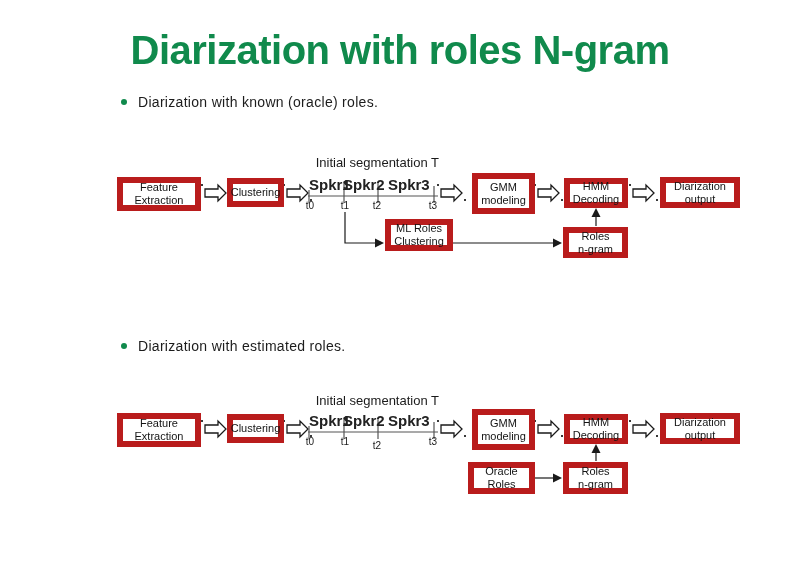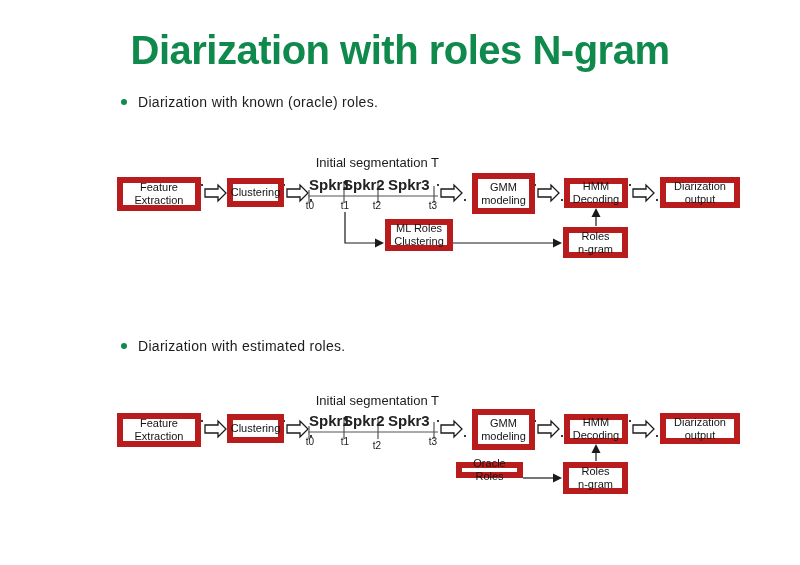--- a/index.html
+++ b/index.html
@@ -171,21 +171,21 @@
     <span>modeling</span>
   </div>
   <div class="box" style="left:564px;top:414px;width:64px;height:30px">
     <span>HMM</span>
     <span>Decoding</span>
   </div>
   <div class="box" style="left:660px;top:413px;width:80px;height:31px">
     <span>Diarization</span>
     <span>output</span>
   </div>
-  <div class="box" style="left:456px;top:462px;width:67px;height:16px">
+  <div class="box" style="left:468px;top:462px;width:67px;height:32px">
     <span>Oracle</span>
     <span>Roles</span>
   </div>
   <div class="box" style="left:563px;top:462px;width:65px;height:32px">
     <span>Roles</span>
     <span>n-gram</span>
   </div>
 
   <div class="spkr" style="left:309px;top:416px">Spkr1</div>
   <div class="spkr" style="left:343px;top:416px">Spkr2</div>

